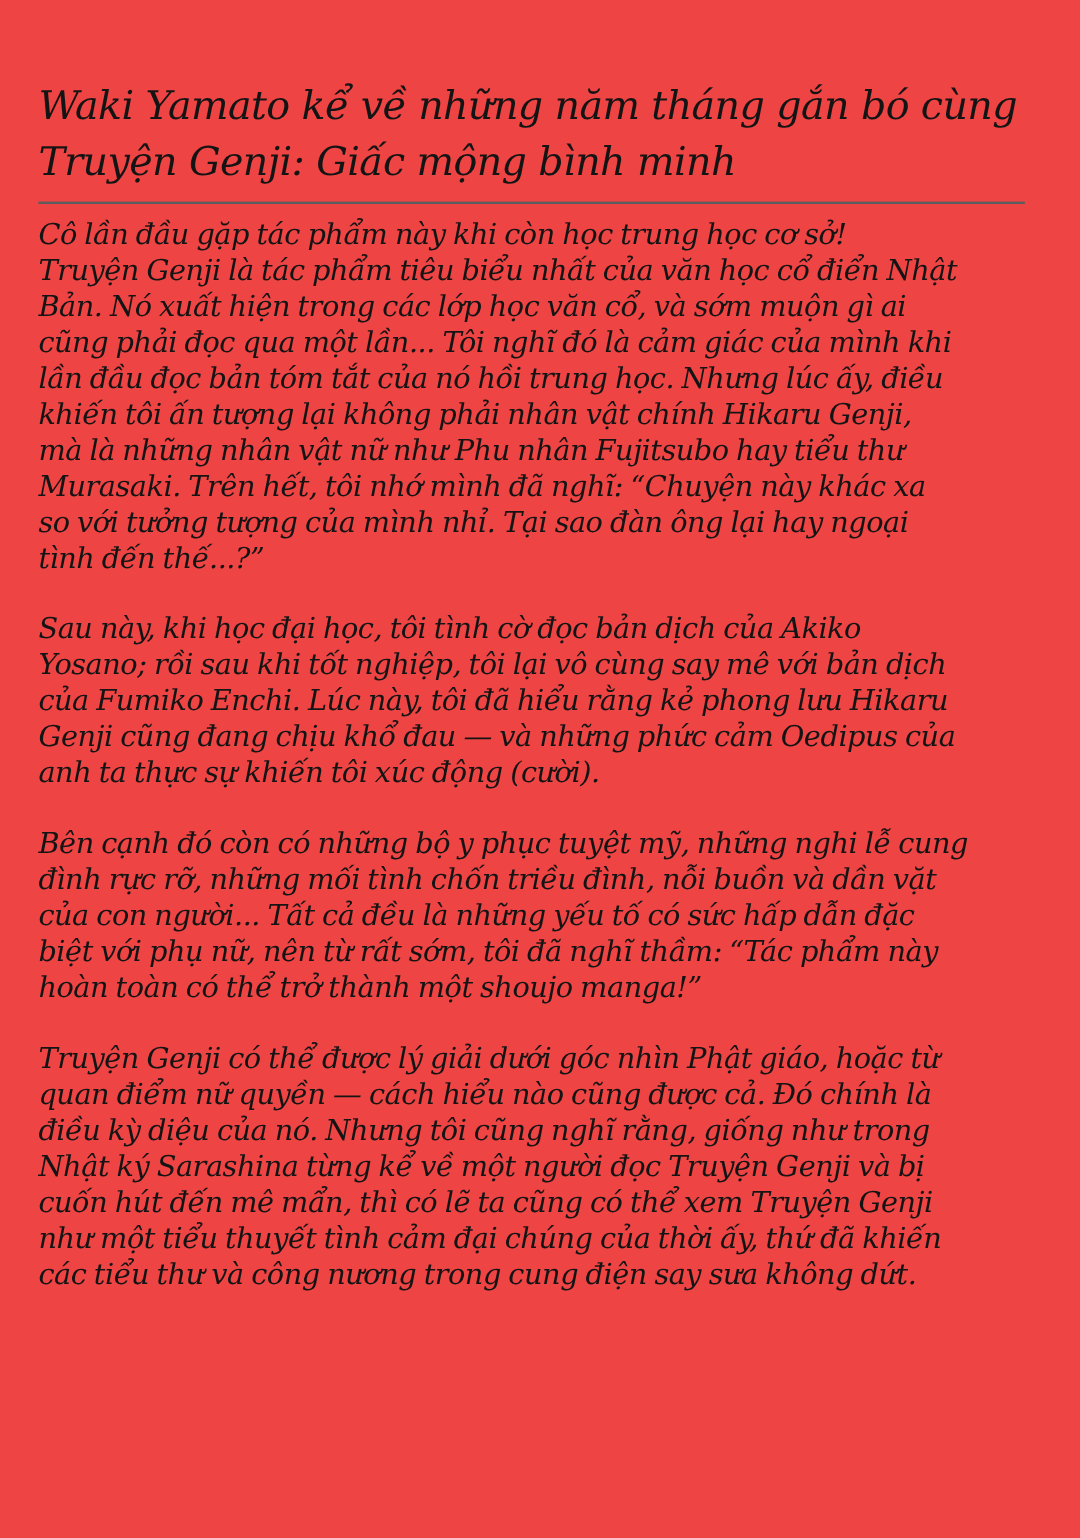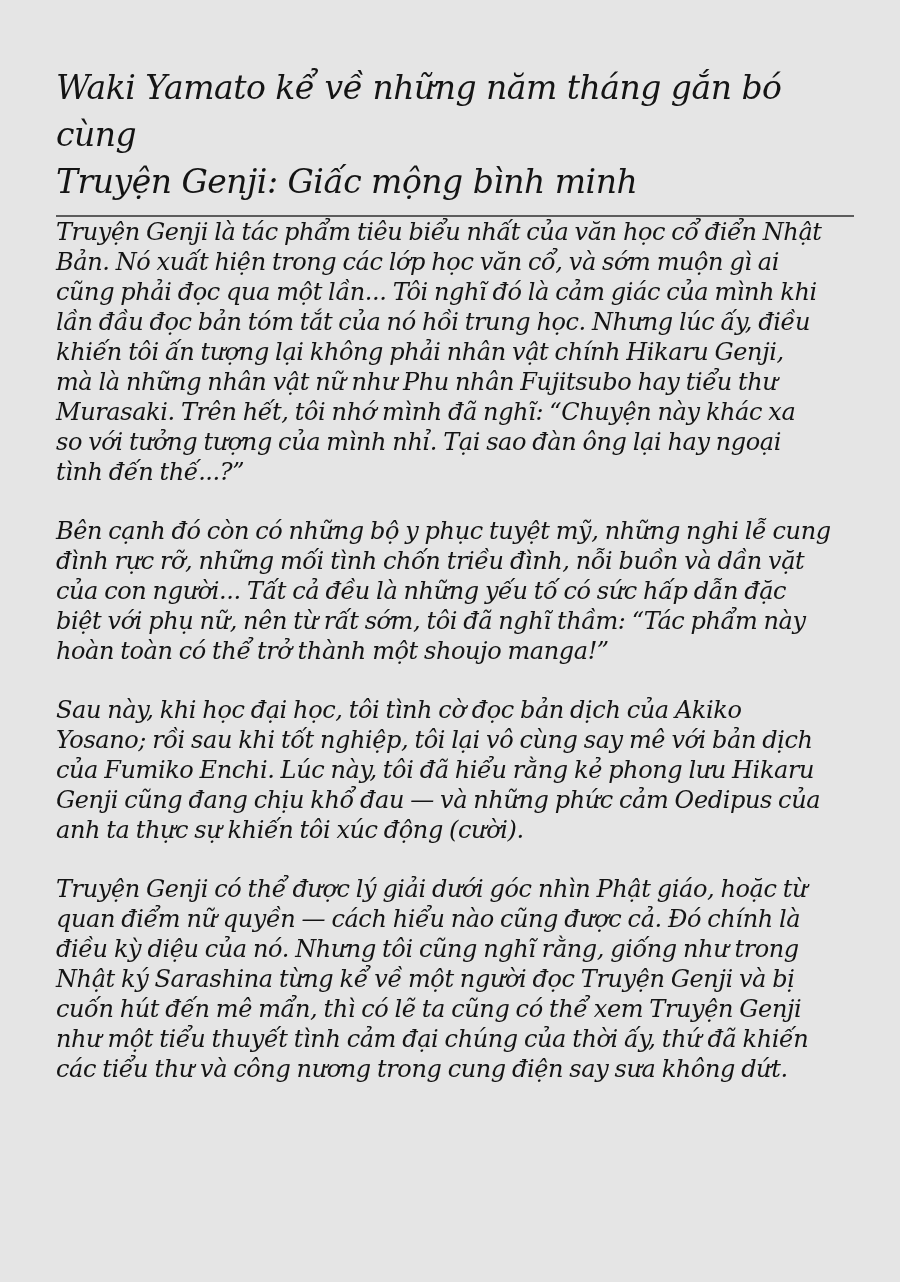--- a/index.html
+++ b/index.html
@@ -4,24 +4,24 @@
 <style>
   html, body {
     margin: 0;
     padding: 0;
     background: #ffffff;
   }
   .page {
     position: relative;
     width: 900px;
     height: 1282px;
-    background: #e5e5e5;
+    background: #ef4444;
     overflow: hidden;
     box-sizing: border-box;
-    padding: 64px 46px 0 56px;
+    padding: 64px 46px 0 32px;
     font-family: "DejaVu Serif", "Liberation Serif", serif;
     font-style: italic;
     color: #141414;
   }
   .title {
     margin: 0;
     font-size: 33px;
     line-height: 47px;
     font-weight: normal;
     letter-spacing: -0.5px;
@@ -70,42 +70,43 @@
 <body>
 
 <div class="page">
   <h1 class="title">Waki Yamato kể về những năm tháng gắn bó cùng
 Truyện Genji: Giấc mộng bình minh</h1>
 
 
   <hr class="rule">
 
 
+  <p class="body-text lead">Cô lần đầu gặp tác phẩm này khi còn học trung học cơ sở!</p>
 
   <p class="body-text para first">Truyện Genji là tác phẩm tiêu biểu nhất của văn học cổ điển Nhật
 Bản. Nó xuất hiện trong các lớp học văn cổ, và sớm muộn gì ai
 cũng phải đọc qua một lần... Tôi nghĩ đó là cảm giác của mình khi
 lần đầu đọc bản tóm tắt của nó hồi trung học. Nhưng lúc ấy, điều
 khiến tôi ấn tượng lại không phải nhân vật chính Hikaru Genji,
 mà là những nhân vật nữ như Phu nhân Fujitsubo hay tiểu thư
 Murasaki. Trên hết, tôi nhớ mình đã nghĩ: “Chuyện này khác xa
 so với tưởng tượng của mình nhỉ. Tại sao đàn ông lại hay ngoại
 tình đến thế...?”</p>
 
+  <p class="body-text para">Sau này, khi học đại học, tôi tình cờ đọc bản dịch của Akiko
+Yosano; rồi sau khi tốt nghiệp, tôi lại vô cùng say mê với bản dịch
+của Fumiko Enchi. Lúc này, tôi đã hiểu rằng kẻ phong lưu Hikaru
+Genji cũng đang chịu khổ đau — và những phức cảm Oedipus của
+anh ta thực sự khiến tôi xúc động (cười).</p>
+
   <p class="body-text para">Bên cạnh đó còn có những bộ y phục tuyệt mỹ, những nghi lễ cung
 đình rực rỡ, những mối tình chốn triều đình, nỗi buồn và dần vặt
 của con người... Tất cả đều là những yếu tố có sức hấp dẫn đặc
 biệt với phụ nữ, nên từ rất sớm, tôi đã nghĩ thầm: “Tác phẩm này
 hoàn toàn có thể trở thành một shoujo manga!”</p>
-
-  <p class="body-text para">Sau này, khi học đại học, tôi tình cờ đọc bản dịch của Akiko
-Yosano; rồi sau khi tốt nghiệp, tôi lại vô cùng say mê với bản dịch
-của Fumiko Enchi. Lúc này, tôi đã hiểu rằng kẻ phong lưu Hikaru
-Genji cũng đang chịu khổ đau — và những phức cảm Oedipus của
-anh ta thực sự khiến tôi xúc động (cười).</p>
 
   <p class="body-text para">Truyện Genji có thể được lý giải dưới góc nhìn Phật giáo, hoặc từ
 quan điểm nữ quyền — cách hiểu nào cũng được cả. Đó chính là
 điều kỳ diệu của nó. Nhưng tôi cũng nghĩ rằng, giống như trong
 Nhật ký Sarashina từng kể về một người đọc Truyện Genji và bị
 cuốn hút đến mê mẩn, thì có lẽ ta cũng có thể xem Truyện Genji
 như một tiểu thuyết tình cảm đại chúng của thời ấy, thứ đã khiến
 các tiểu thư và công nương trong cung điện say sưa không dứt.</p>
 </div>
 

